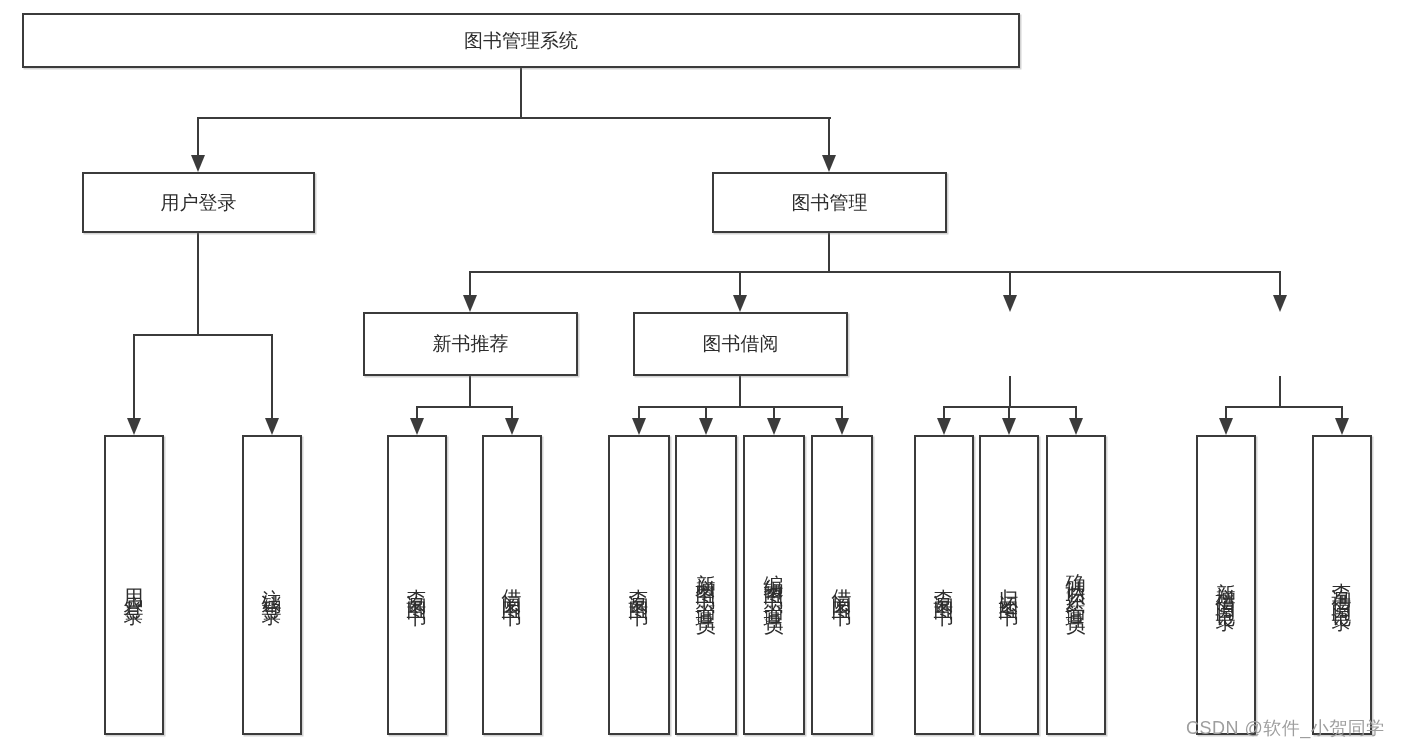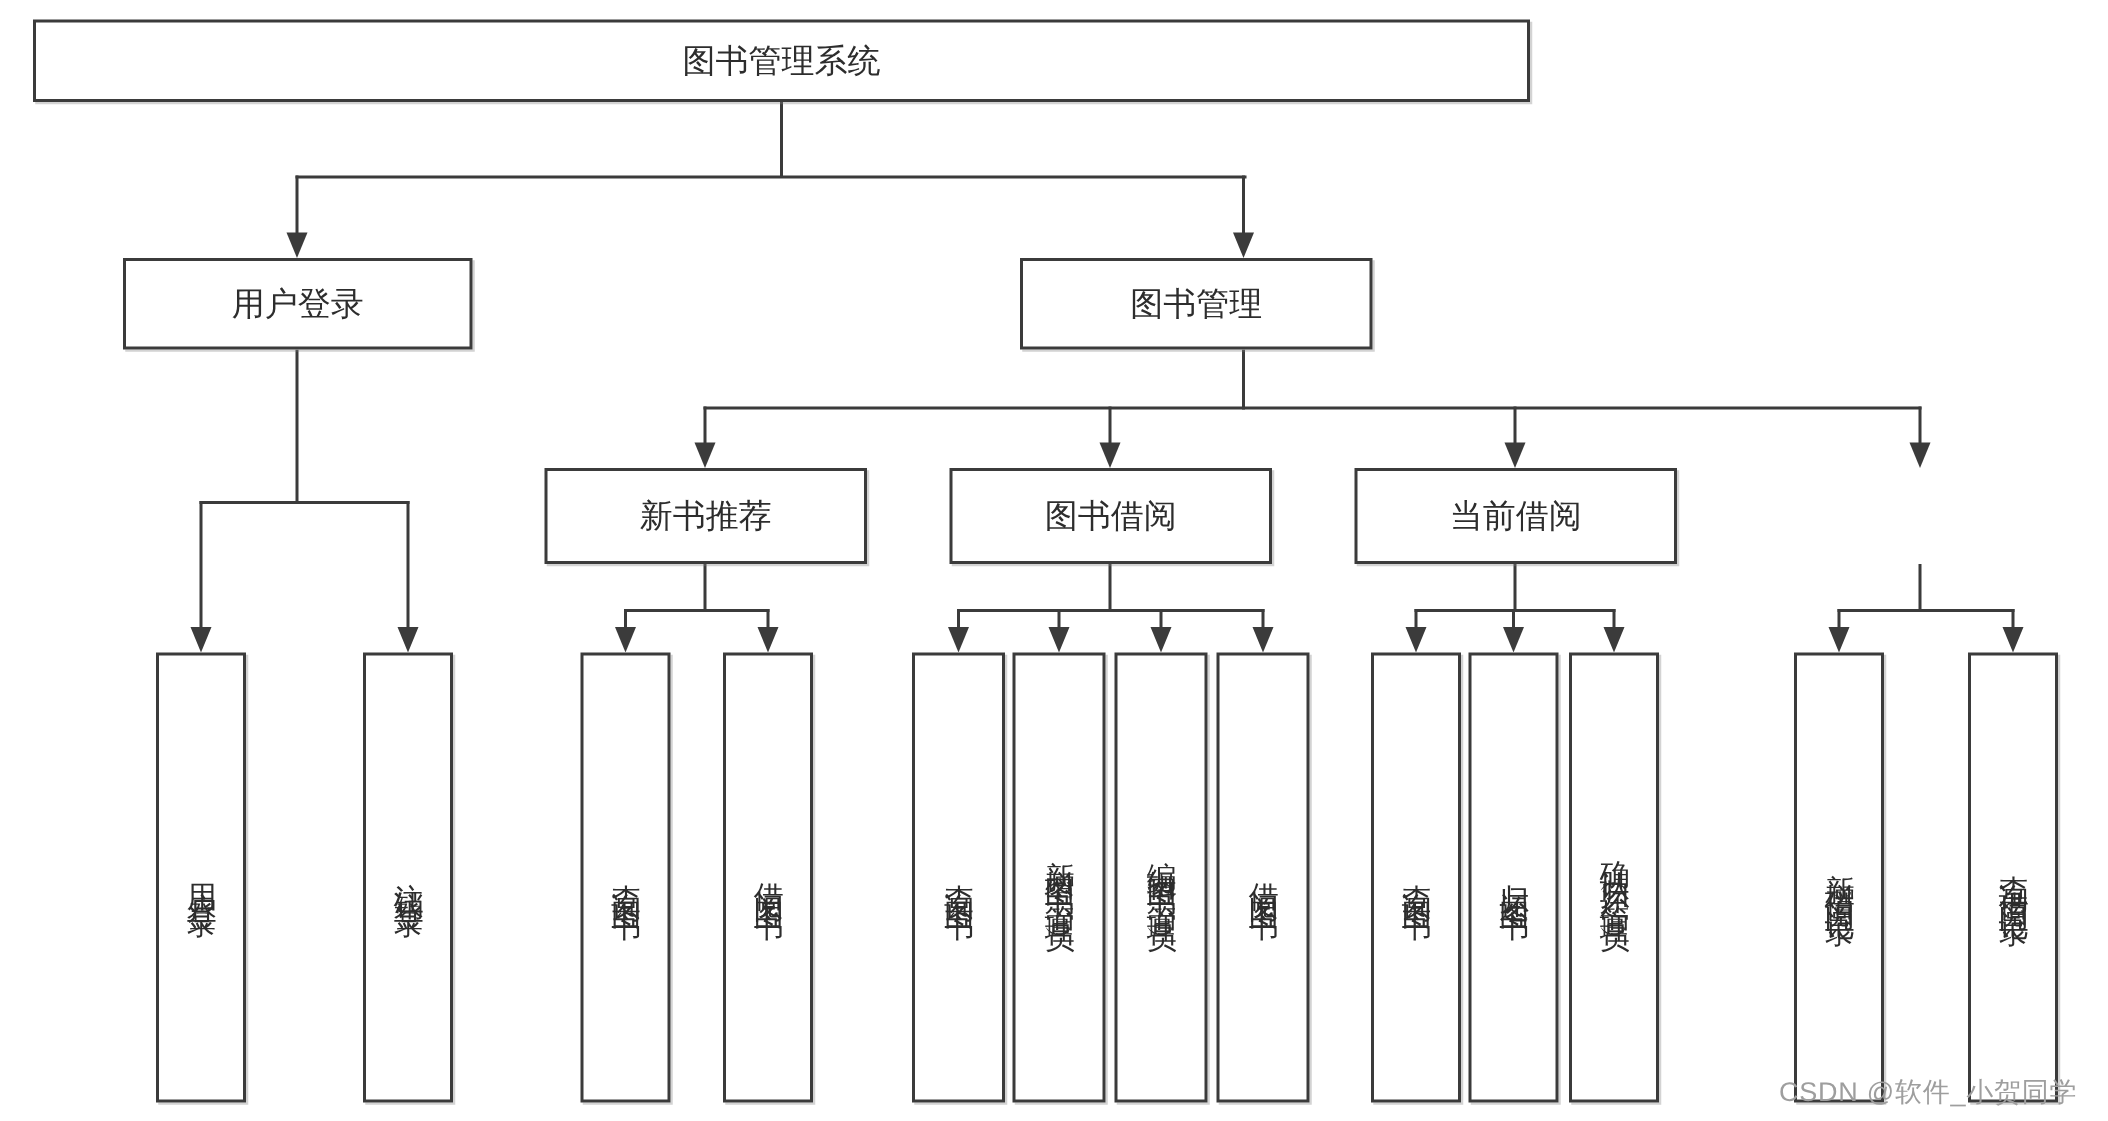--- a/index.html
+++ b/index.html
@@ -9,21 +9,21 @@
     --bg:#ffffff;
   }
   *{box-sizing:border-box;margin:0;padding:0;}
   body{background:var(--bg);font-family:"Liberation Sans","DejaVu Sans",sans-serif;}
   .canvas{
     position:relative;width:1405px;height:747px;background:var(--bg);overflow:hidden;
   }
   .box{
     position:absolute;border:2px solid var(--line);background:#fff;
     display:flex;align-items:center;justify-content:center;
-    color:var(--text);font-size:22px;
+    color:var(--text);font-size:19px;
     box-shadow:1.5px 1.5px 0 rgba(130,130,130,0.35);
     z-index:2;
   }
   .vbox{font-size:20px;}
   .vbox .vtext{
     writing-mode:vertical-rl;text-orientation:mixed;
     letter-spacing:6px;line-height:1.0;color:var(--text);
   }
   .hline{position:absolute;height:2px;background:var(--line);z-index:1;}
   .vline{position:absolute;width:2px;background:var(--line);z-index:1;}
@@ -49,21 +49,21 @@
   <div class="vline" style="left:520px;top:68px;height:50px;"></div>
   <div class="hline" style="left:197px;top:117px;width:634px;"></div>
   <div class="vline" style="left:197px;top:117px;height:40px;"></div>
   <div class="arrow" style="left:191px;top:155px;"></div>
   <div class="vline" style="left:828px;top:117px;height:40px;"></div>
   <div class="arrow" style="left:822px;top:155px;"></div>
 
   <div class="box" style="left:82px;top:172px;width:233px;height:61px;">
     <span>用户登录</span>
   </div>
-  <div class="box" style="left:680px;top:172px;width:235px;height:61px;font-family:Liberation Mono, monospace;">
+  <div class="box" style="left:712px;top:172px;width:235px;height:61px;font-family:Liberation Mono, monospace;">
     <span>图书管理</span>
   </div>
 
   <div class="vline" style="left:197px;top:233px;height:102px;"></div>
   <div class="hline" style="left:133px;top:334px;width:140px;"></div>
   <div class="vline" style="left:133px;top:334px;height:84px;"></div>
   <div class="arrow" style="left:127px;top:418px;"></div>
   <div class="vline" style="left:271px;top:334px;height:84px;"></div>
   <div class="arrow" style="left:265px;top:418px;"></div>
 
@@ -76,23 +76,20 @@
   <div class="vline" style="left:1009px;top:271px;height:26px;"></div>
   <div class="arrow" style="left:1003px;top:295px;"></div>
   <div class="vline" style="left:1279px;top:271px;height:26px;"></div>
   <div class="arrow" style="left:1273px;top:295px;"></div>
 
   <div class="box" style="left:633px;top:312px;width:215px;height:64px;">
     <span>图书借阅</span>
   </div>
   <div class="box" style="left:363px;top:312px;width:215px;height:64px;">
     <span>新书推荐</span>
-  </div>
-  <div class="box" style="left:903px;top:312px;width:215px;height:64px;">
-    <span>当前借阅</span>
   </div>
 
   <div class="vline" style="left:469px;top:376px;height:31px;"></div>
   <div class="hline" style="left:416px;top:406px;width:97px;"></div>
   <div class="vline" style="left:416px;top:406px;height:14px;"></div>
   <div class="arrow" style="left:410px;top:418px;"></div>
   <div class="vline" style="left:511px;top:406px;height:14px;"></div>
   <div class="arrow" style="left:505px;top:418px;"></div>
 
   <div class="vline" style="left:739px;top:376px;height:31px;"></div>

